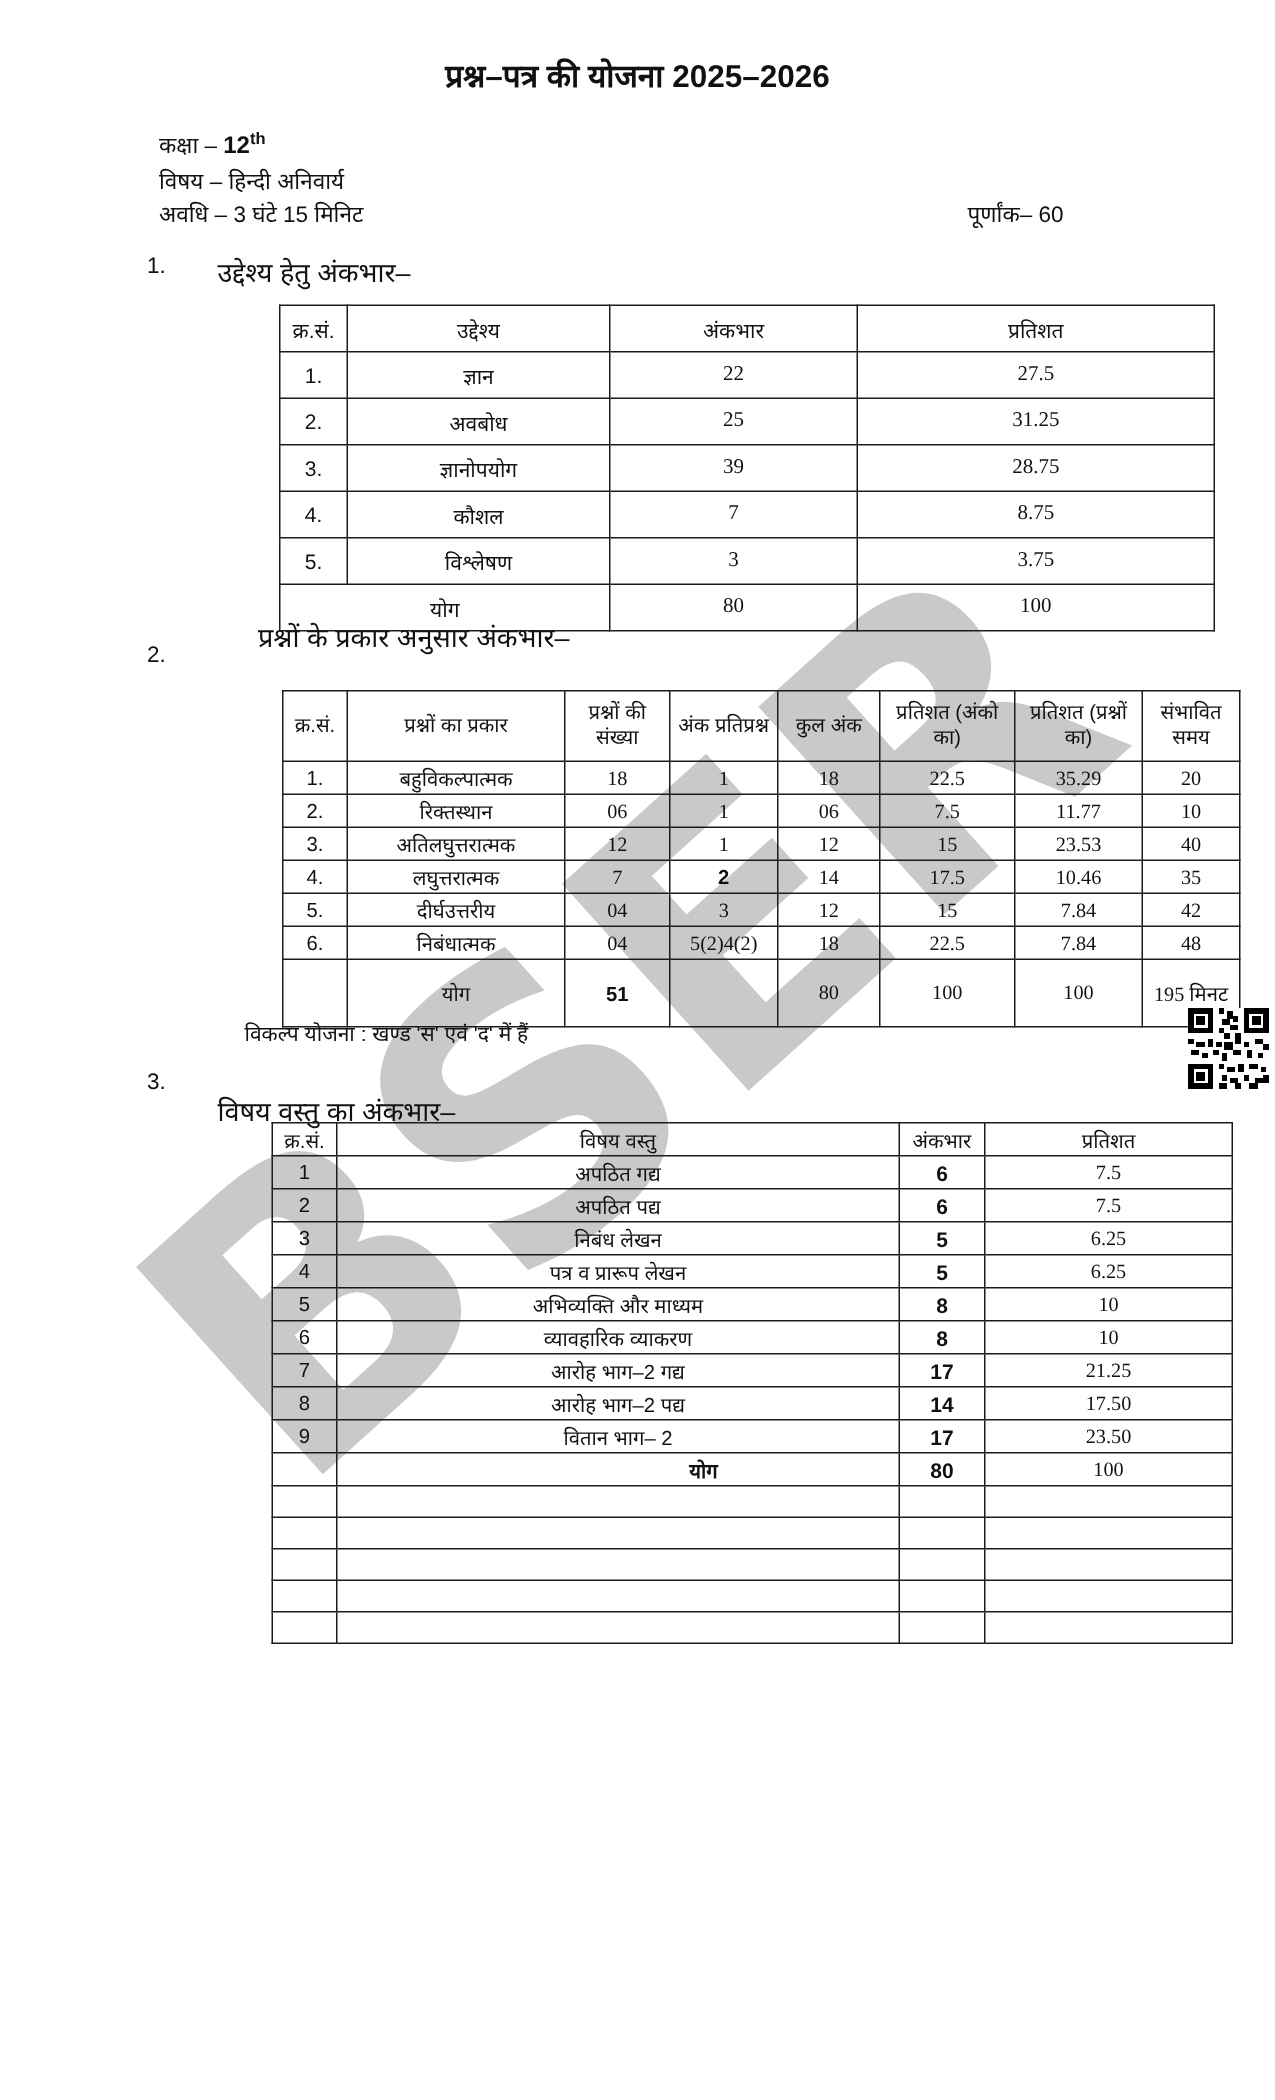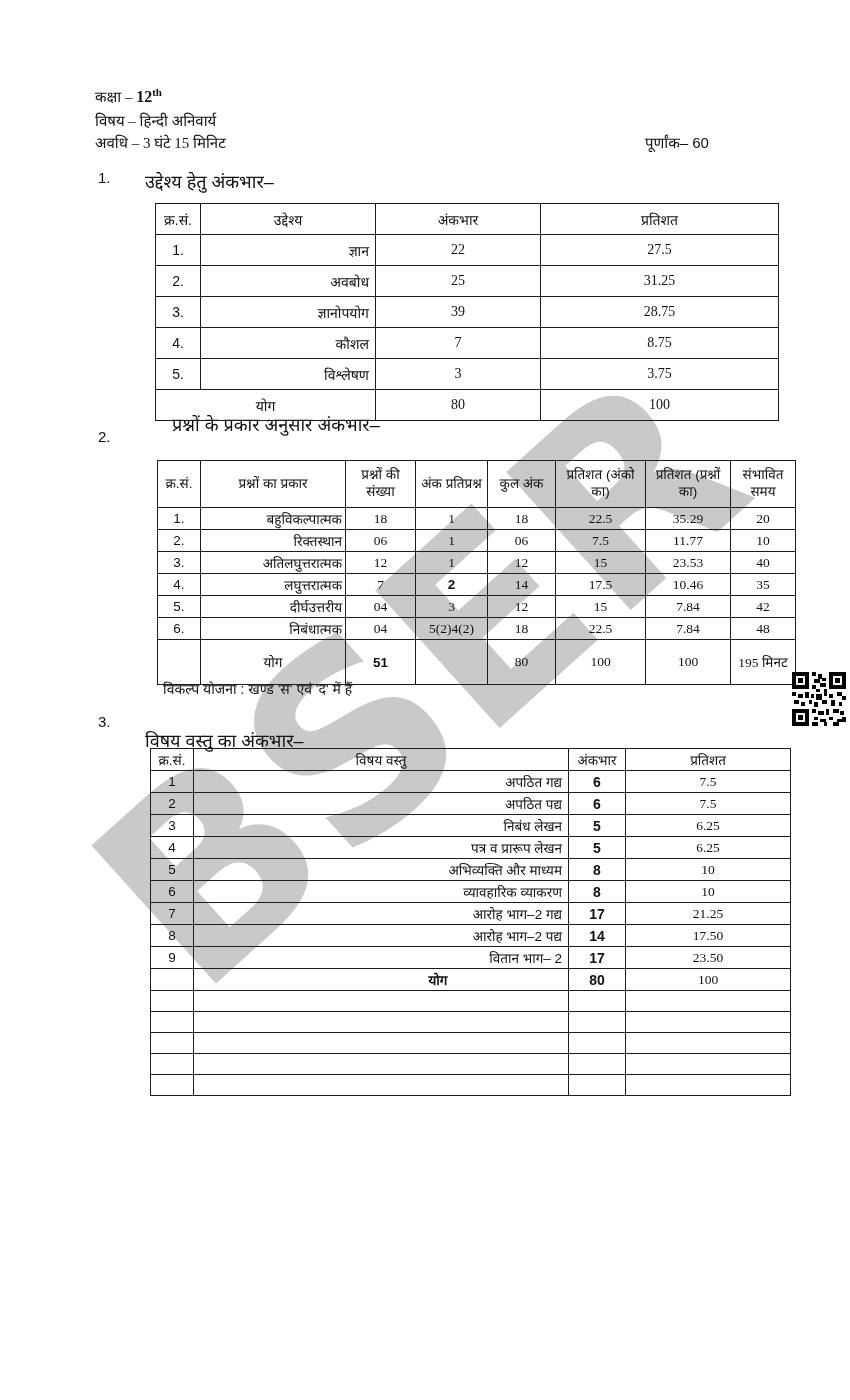--- a/index.html
+++ b/index.html
@@ -26,65 +26,67 @@
     letter-spacing:2px;
     color:#c9c9c9;
     user-select:none;
     white-space:nowrap;
   }
   
   .title{
     position:absolute;top:36px;left:0;width:100%;
     text-align:center;font-size:21px;font-weight:bold;
   }
-  .hdr-line{position:absolute;left:95px;font-size:15px;font-family:Liberation Serif, serif;}
+  .hdr-line{position:absolute;left:106px;font-size:15px;}
   .hdr-line .b{font-weight:bold;font-size:16px;}
   .hdr-line sup{font-weight:bold;font-size:11px;}
   .max-marks{position:absolute;left:645px;font-size:15px;}
   
   .sec-num{position:absolute;left:98px;font-size:15px;}
   .sec-head{position:absolute;left:145px;font-size:18px;}
   
   table{
     position:absolute;
     border-collapse:collapse;
     table-layout:fixed;
     background:transparent;
     z-index:1;
+    margin-left:31px;
   }
   td{
     border:1.6px solid #1c1c1c;
     padding:1px 6px;
     font-size:14px;
     text-align:center;
     vertical-align:middle;
     overflow:hidden;
     background:transparent;
   }
-  td.left{text-align:right;}
+  td.left{text-align:center;}
   td.num{font-family:"Liberation Serif","DejaVu Serif",serif;font-size:14px;}
   td.bold{font-weight:bold;font-family:"Liberation Sans",sans-serif;}
   .t1 td{height:28px;}
   .t2 td{height:19px;font-size:13.5px;padding:1px 3px;}
   .t2 tr.hdr td{height:44px;line-height:1.25;}
   .t2 tr.total td{height:42px;}
   .t3 td{height:19px;font-size:13.5px;}
   .t3 tr.empty td{height:18px;}
   .t3 td.marks{font-weight:bold;font-size:14px;}
   .note{position:absolute;left:163px;font-size:14px;}
   
   .qr{position:absolute;left:792px;top:672px;width:54px;height:54px;z-index:1;}
 </style>
 </head>
 <body>
 
 <div class="page">
 
   <div class="watermark">BSER</div>
 
+  <div class="title">प्रश्न–पत्र की योजना 2025–2026</div>
 
   <div class="layer hdr-line" style="top:86px;">
     <span>कक्षा – </span><span class="b">12</span><sup>th</sup>
   </div>
   <div class="layer hdr-line" style="top:110px;">विषय – हिन्दी अनिवार्य</div>
   <div class="layer hdr-line" style="top:132px;">अवधि – 3 घंटे 15 मिनिट</div>
   <div class="layer max-marks" style="top:132px;">पूर्णांक– 60</div>
 
   <div class="sec-num" style="top:169px;">1.</div>
   <div class="sec-head" style="top:169px;">उद्देश्य हेतु अंकभार–</div>

